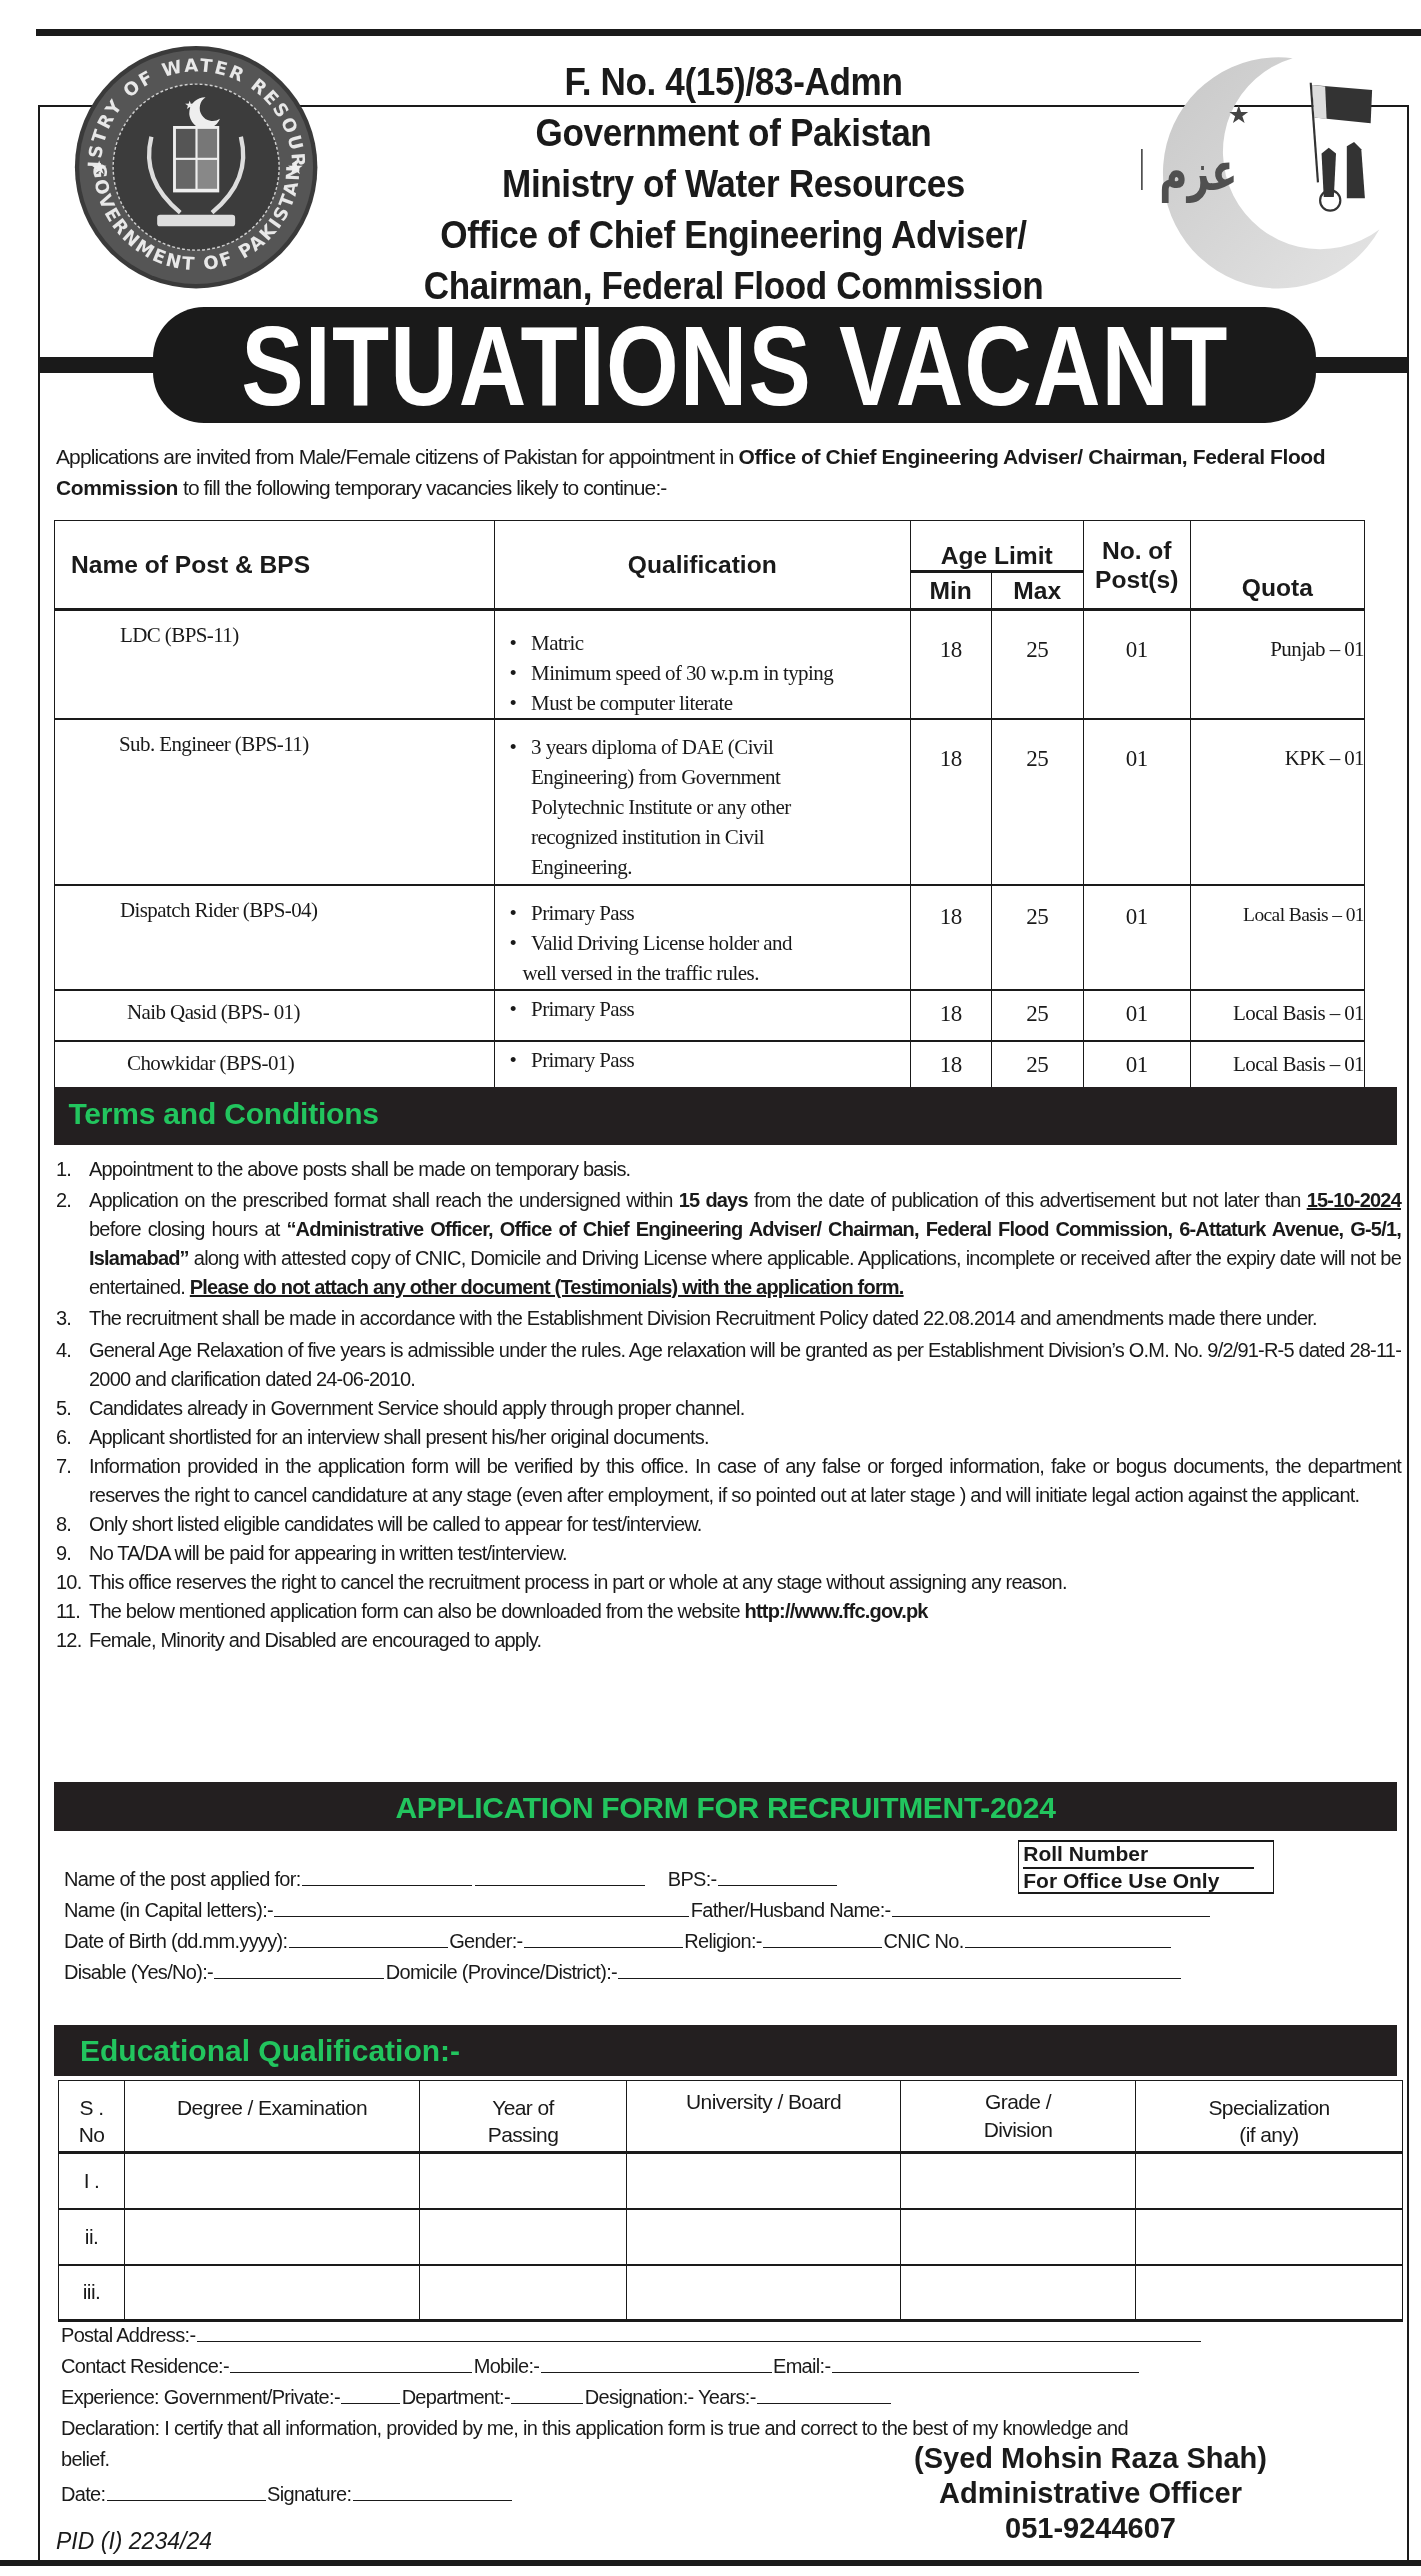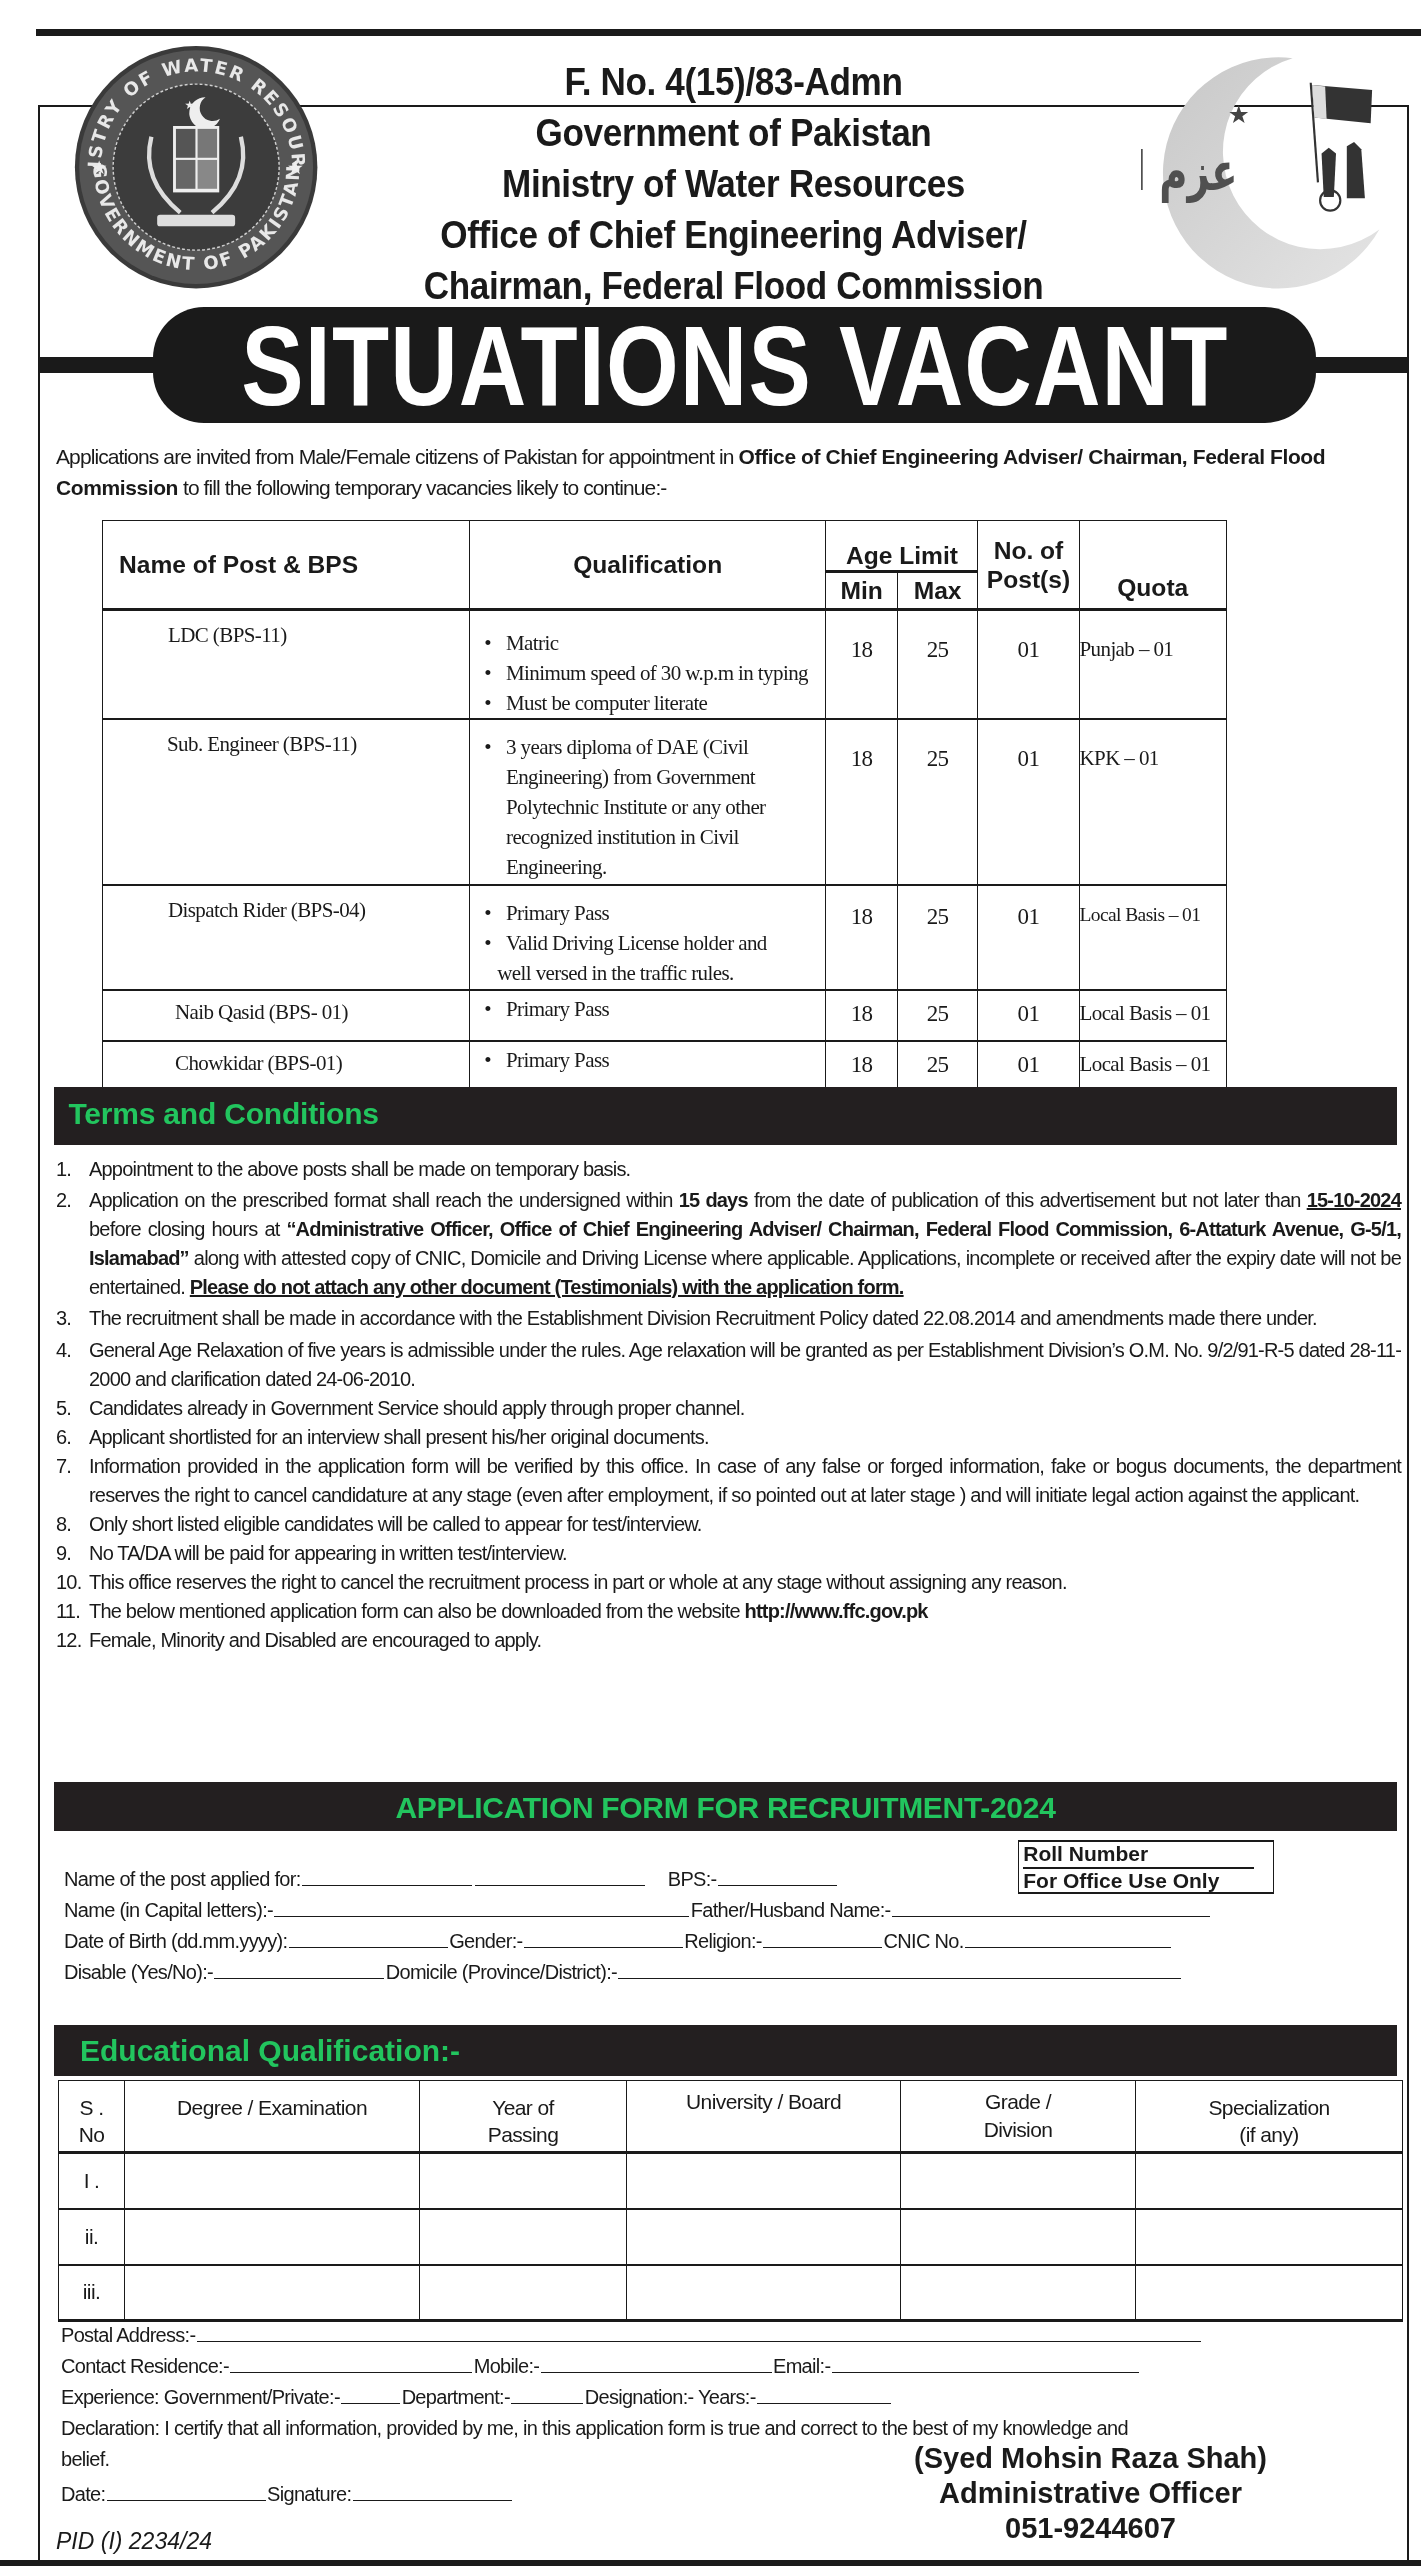--- a/index.html
+++ b/index.html
@@ -20,30 +20,30 @@
   
   .banner-line { position: absolute; left: 38px; top: 357px; width: 1371px; height: 16px; background: #1a1a1a; }
   .banner { position: absolute; left: 153px; top: 307px; width: 1163px; height: 116px; background: #1a1a1a; border-radius: 51px; display: flex; align-items: center; justify-content: center; }
   .banner span { color: #ffffff; font-weight: bold; font-size: 114px; letter-spacing: 1.4px; transform: scaleX(0.82); white-space: nowrap; }
 
   .intro { position: absolute; left: 56px; top: 441px; width: 1314px; font-size: 21px; line-height: 31px; letter-spacing: -0.9px; }
   .intro b { letter-spacing: -0.4px; }
 
   
   table { border-collapse: collapse; }
-  .vac { position: absolute; left: 54px; top: 520px; width: 1125px; font-size: 21px; margin-left: 48px; }
+  .vac { position: absolute; left: 54px; top: 520px; width: 1311px; font-size: 21px; }
   .vac th, .vac td { border: 1.4px solid #1a1a1a; }
   .vac thead th { font-weight: bold; font-size: 24.6px; }
   .vac thead tr.r1 th { height: 51px; }
   .vac thead tr.r2 th { height: 38px; }
   .vac thead { border-bottom: 3.6px solid #1a1a1a; }
   .vac td { vertical-align: top; padding-top: 11.6px; letter-spacing: -0.6px; }
   .vac td.num { text-align: center; padding-top: 26px; font-size: 23px; }
   .vac td.post { padding-left: 65px; }
-  .vac td.quota { text-align: left; padding-top: 26px; }
+  .vac td.quota { text-align: right; padding-top: 26px; }
   .vac tr.row { border-top: 2.9px solid #1a1a1a; font-family: Liberation Serif, serif; }
   .vac ul { list-style: none; padding-left: 14.4px; }
   .vac li { position: relative; padding-left: 21.7px; line-height: 30px; }
   .vac li::before { content: "•"; position: absolute; left: 0; top: 0; }
   .vac li.cont { padding-left: 13px; }
   .vac li.cont::before { content: ""; }
 
   .bar { position: absolute; left: 54px; width: 1343px; background: #231f20; color: #22c55e; font-weight: bold; }
   .terms-bar { top: 1087px; height: 58px; font-size: 30px; padding-left: 14.4px; padding-top: 10px; letter-spacing: -0.2px; }
   .app-bar { top: 1782px; height: 49px; font-size: 30px; text-align: center; padding-top: 8.7px; letter-spacing: -0.3px; }

